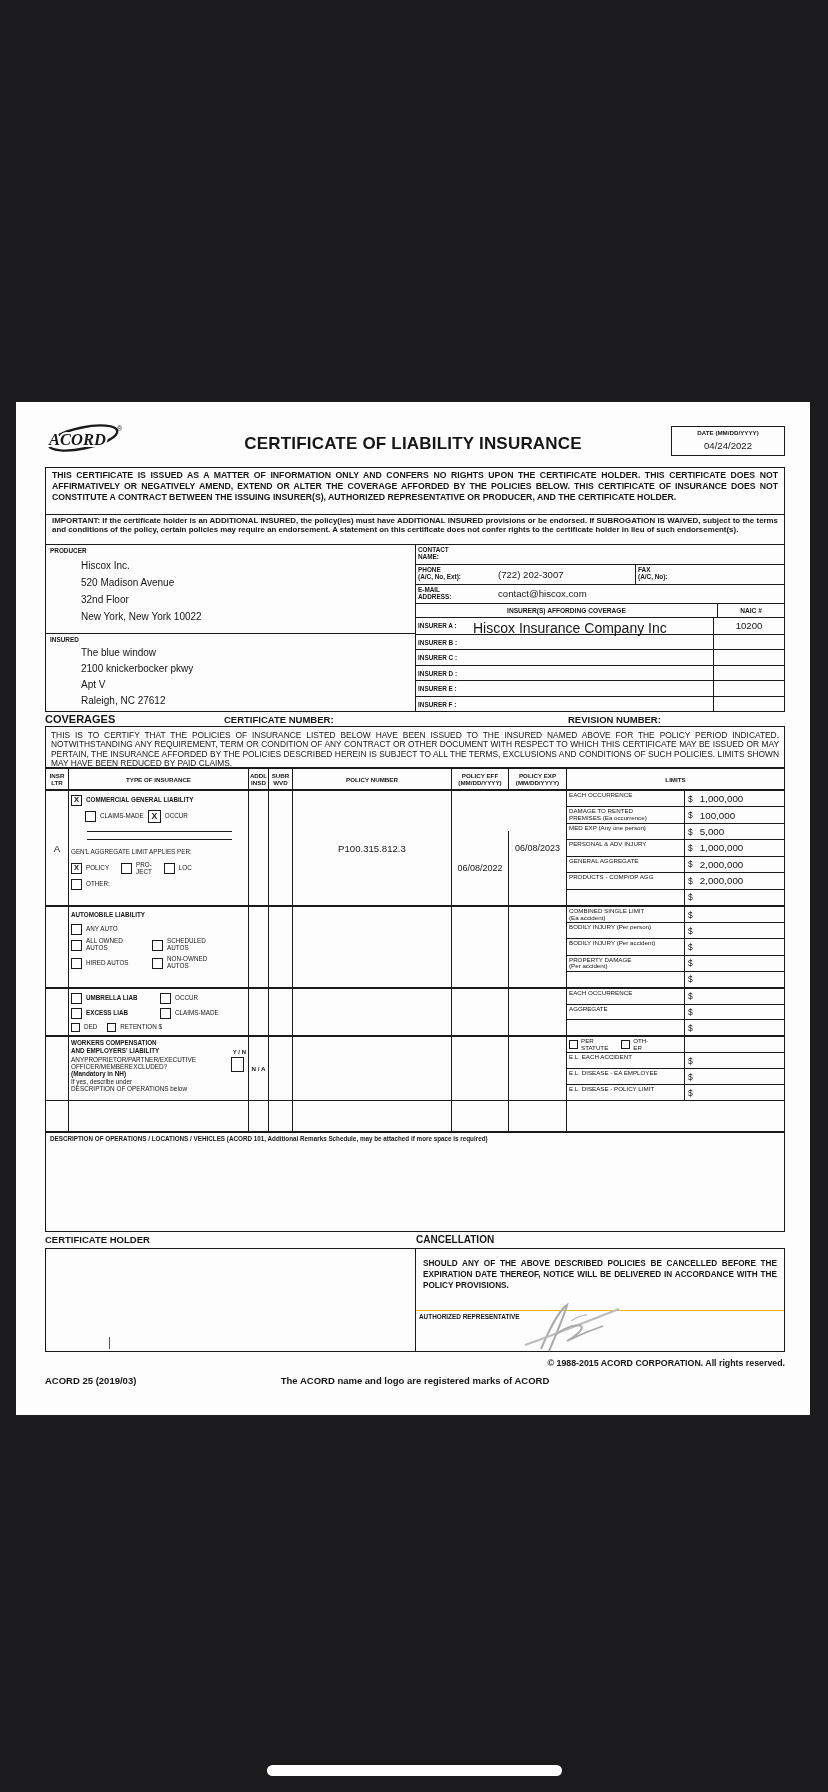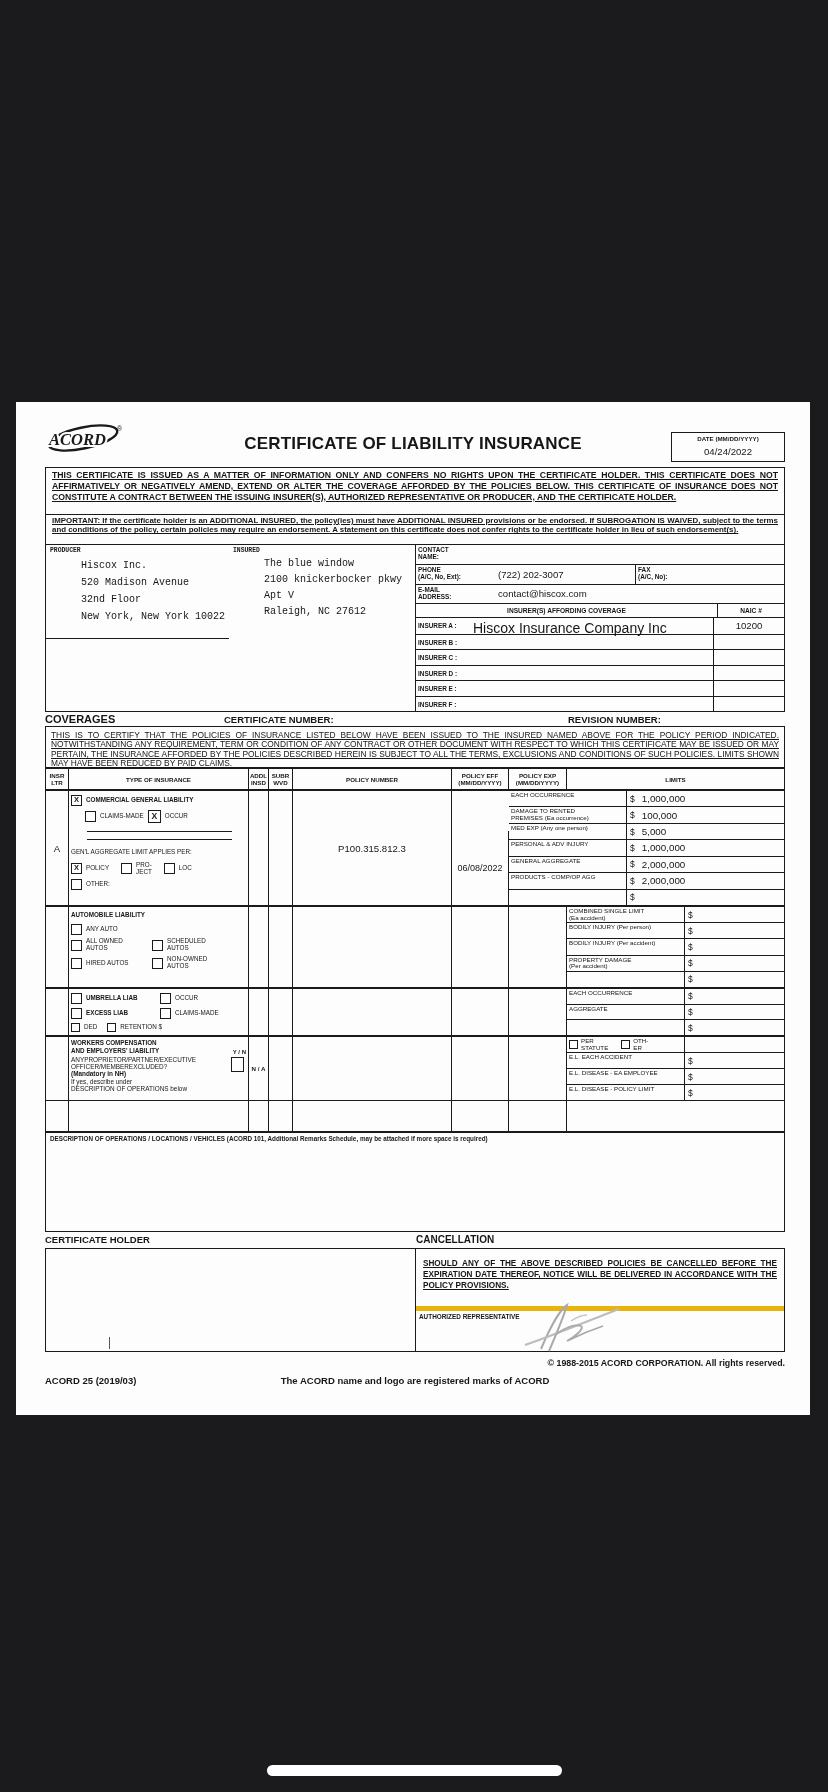--- a/index.html
+++ b/index.html
@@ -5,34 +5,34 @@
   html,body{margin:0;padding:0;}
   body{width:828px;height:1792px;background:#1b1b1d;position:relative;overflow:hidden;
        font-family:"Liberation Sans",sans-serif;color:#161616;}
   .doc{position:absolute;left:16px;top:402px;width:794px;height:1013px;background:#fdfdfd;}
   .sec{position:absolute;left:29px;width:740px;box-sizing:border-box;}
   .bx{border:1px solid #1a1a1a;}
   .bold{font-weight:bold;}
   .pre{white-space:pre-line;}
   .lab{font-size:6.4px;font-weight:bold;line-height:7px;}
   .small{font-size:6.4px;line-height:7px;}
-  .just{text-align:justify;text-decoration:underline;}
+  .just{text-align:justify;}
   
   .hdr{top:12px;height:52px;display:flex;align-items:flex-start;}
   .logo-wrap{width:110px;padding-top:9px;}
   .title{flex:1;text-align:center;font-size:17px;font-weight:bold;letter-spacing:.2px;padding-top:20px;}
-  .datebox{width:112px;border:1px solid #1a1a1a;margin-top:18px;}
+  .datebox{width:112px;border:1px solid #1a1a1a;margin-top:12px;}
   .datebox .dl{font-size:6.2px;font-weight:bold;text-align:center;padding:2px 1px;border-bottom:0;}
   .datebox .dv{font-size:9.6px;text-align:center;padding:2px 0 4px;}
   
   .disc{top:65px;height:48px;padding:2px 6px;font-size:8.7px;line-height:10.8px;font-weight:bold;}
   .imp{top:113px;height:30px;padding:1px 6px;font-size:7.9px;line-height:9.3px;font-weight:bold;border-top:0;}
   
   .party{top:143px;height:167px;display:flex;border-top:0;}
-  .pleft{width:369px;border-right:1px solid #1a1a1a;display:flex;font-family:Liberation Mono, monospace;}
+  .pleft{width:369px;border-right:1px solid #1a1a1a;display:flex;flex-direction:column;}
   .pright{flex:1;display:flex;flex-direction:column;}
   .prod{height:89px;border-bottom:1px solid #1a1a1a;padding:2px 4px;}
   .insd{flex:1;padding:2px 4px;}
   .addr{margin-left:31px;font-size:10px;line-height:17px;margin-top:3px;}
   .insd .addr{line-height:16px;margin-top:2px;}
   .crow{display:flex;border-bottom:1px solid #1a1a1a;}
   .crow .cl{width:52px;padding:1px 2px;}
   .crow .cv{flex:1;font-size:9.6px;display:flex;align-items:center;padding-left:26px;}
   .h20{height:20px;}
   .fax{width:144px;border-left:1px solid #1a1a1a;padding:1px 2px;}
@@ -79,21 +79,21 @@
   
   .descr{top:730px;height:100px;padding:2px 4px;}
   .descr .lab{font-size:6.3px;}
   
   .hcrow{top:832px;height:14px;}
   .hcrow .h1{position:absolute;left:0;font-size:9.5px;font-weight:bold;}
   .hcrow .h2{position:absolute;left:371px;font-size:10px;font-weight:bold;}
   .hcbox{top:846px;height:104px;display:flex;}
   .hbL{width:369px;border-right:1px solid #1a1a1a;position:relative;}
   .hbR{flex:1;position:relative;display:flex;flex-direction:column;}
-  .cantext{height:62px;border-bottom:5px solid #eab308;padding:9px 7px 0;font-size:8.2px;line-height:11px;font-weight:bold;box-sizing:border-box;}
+  .cantext{height:62px;border-bottom:1px solid #eab308;padding:9px 7px 0;font-size:8.2px;line-height:11px;font-weight:bold;box-sizing:border-box;}
   .authrow{flex:1;padding:2px 3px;position:relative;}
   .sig{position:absolute;left:95px;top:-14px;z-index:2;}
   .stray{position:absolute;left:63px;bottom:2px;width:1px;height:12px;background:#555;}
   
   .copy{top:956px;text-align:right;font-size:8.8px;font-weight:bold;}
   .formline{top:973px;height:12px;}
   .formline .fnum{position:absolute;left:0;font-size:9.5px;font-weight:bold;}
   .formline .ftm{position:absolute;left:0;right:0;text-align:center;font-size:9.5px;font-weight:bold;}
   
   .home{position:absolute;left:267px;top:1765px;width:295px;height:11px;border-radius:6px;background:#ffffff;}
@@ -255,20 +255,21 @@
         </div>
         <div class="tline" style="height:13px;">
           <span class="cb"></span>
           <span>OTHER:</span>
         </div>
       </div>
       <div class="c w-addl"></div>
       <div class="c w-subr"></div>
       <div class="c w-pol center-val">P100.315.812.3</div>
       <div class="c w-eff center-val" style="font-size:9px;margin-top:40px;">06/08/2022</div>
+      <div class="c w-exp center-val" style="font-size:9px;">06/08/2023</div>
       <div class="c w-lim">
         <div class="lrow">
           <div class="llabel pre">EACH OCCURRENCE</div>
           <div class="lval">
               <span class="d">$</span>
               <span class="a">1,000,000</span>
             </div>
         </div>
         <div class="lrow">
           <div class="llabel pre">DAMAGE TO RENTED

